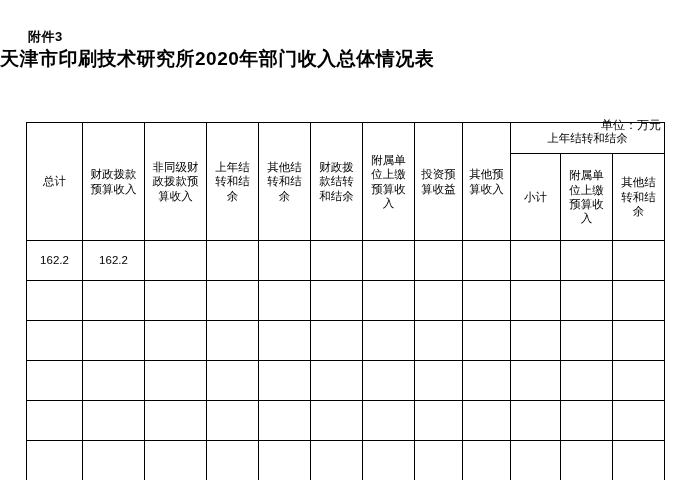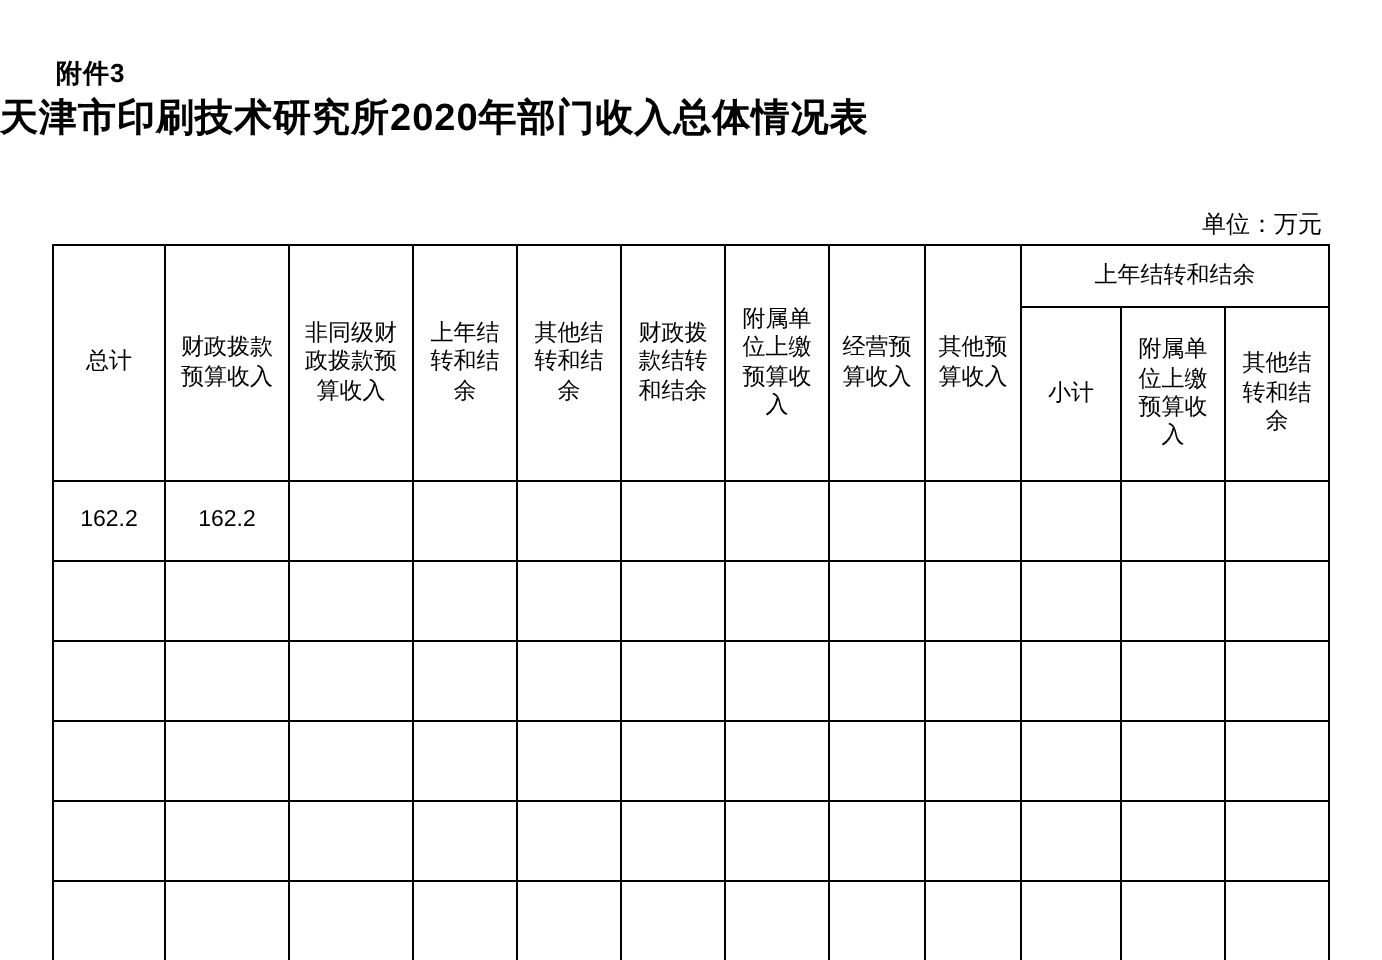--- a/index.html
+++ b/index.html
@@ -34,21 +34,21 @@
     right: 0;
     top: 46px;
     text-align: left;
     font-size: 19px;
     font-weight: bold;
     letter-spacing: 0.5px;
   }
   .unit-line {
     position: absolute;
     right: 30px;
-    top: 104px;
+    top: 117px;
     font-size: 12px;
   }
   table.fin {
     position: absolute;
     left: 26px;
     top: 122px;
     width: 638px;
     border-collapse: collapse;
     table-layout: fixed;
   }
@@ -111,21 +111,21 @@
     </colgroup>
     <thead>
       <tr>
         <td rowspan="2" class="hdr-main">总计</td>
         <td rowspan="2" class="hdr-main">财政拨款预算收入</td>
         <td rowspan="2" class="hdr-main">非同级财政拨款预算收入</td>
         <td rowspan="2" class="hdr-main">上年结转和结余</td>
         <td rowspan="2" class="hdr-main">其他结转和结余</td>
         <td rowspan="2" class="hdr-main">财政拨款结转和结余</td>
         <td rowspan="2" class="hdr-main">附属单位上缴预算收入</td>
-        <td rowspan="2" class="hdr-main">经营预算收入</td>
+        <td rowspan="2" class="hdr-main">投资预算收益</td>
         <td rowspan="2" class="hdr-main">其他预算收入</td>
         <td colspan="3" class="hdr-group">上年结转和结余</td>
       </tr>
       <tr>
         <td class="hdr-sub">小计</td>
         <td class="hdr-sub">附属单位上缴预算收入</td>
         <td class="hdr-sub">其他结转和结余</td>
       </tr>
     </thead>
     <tbody>

